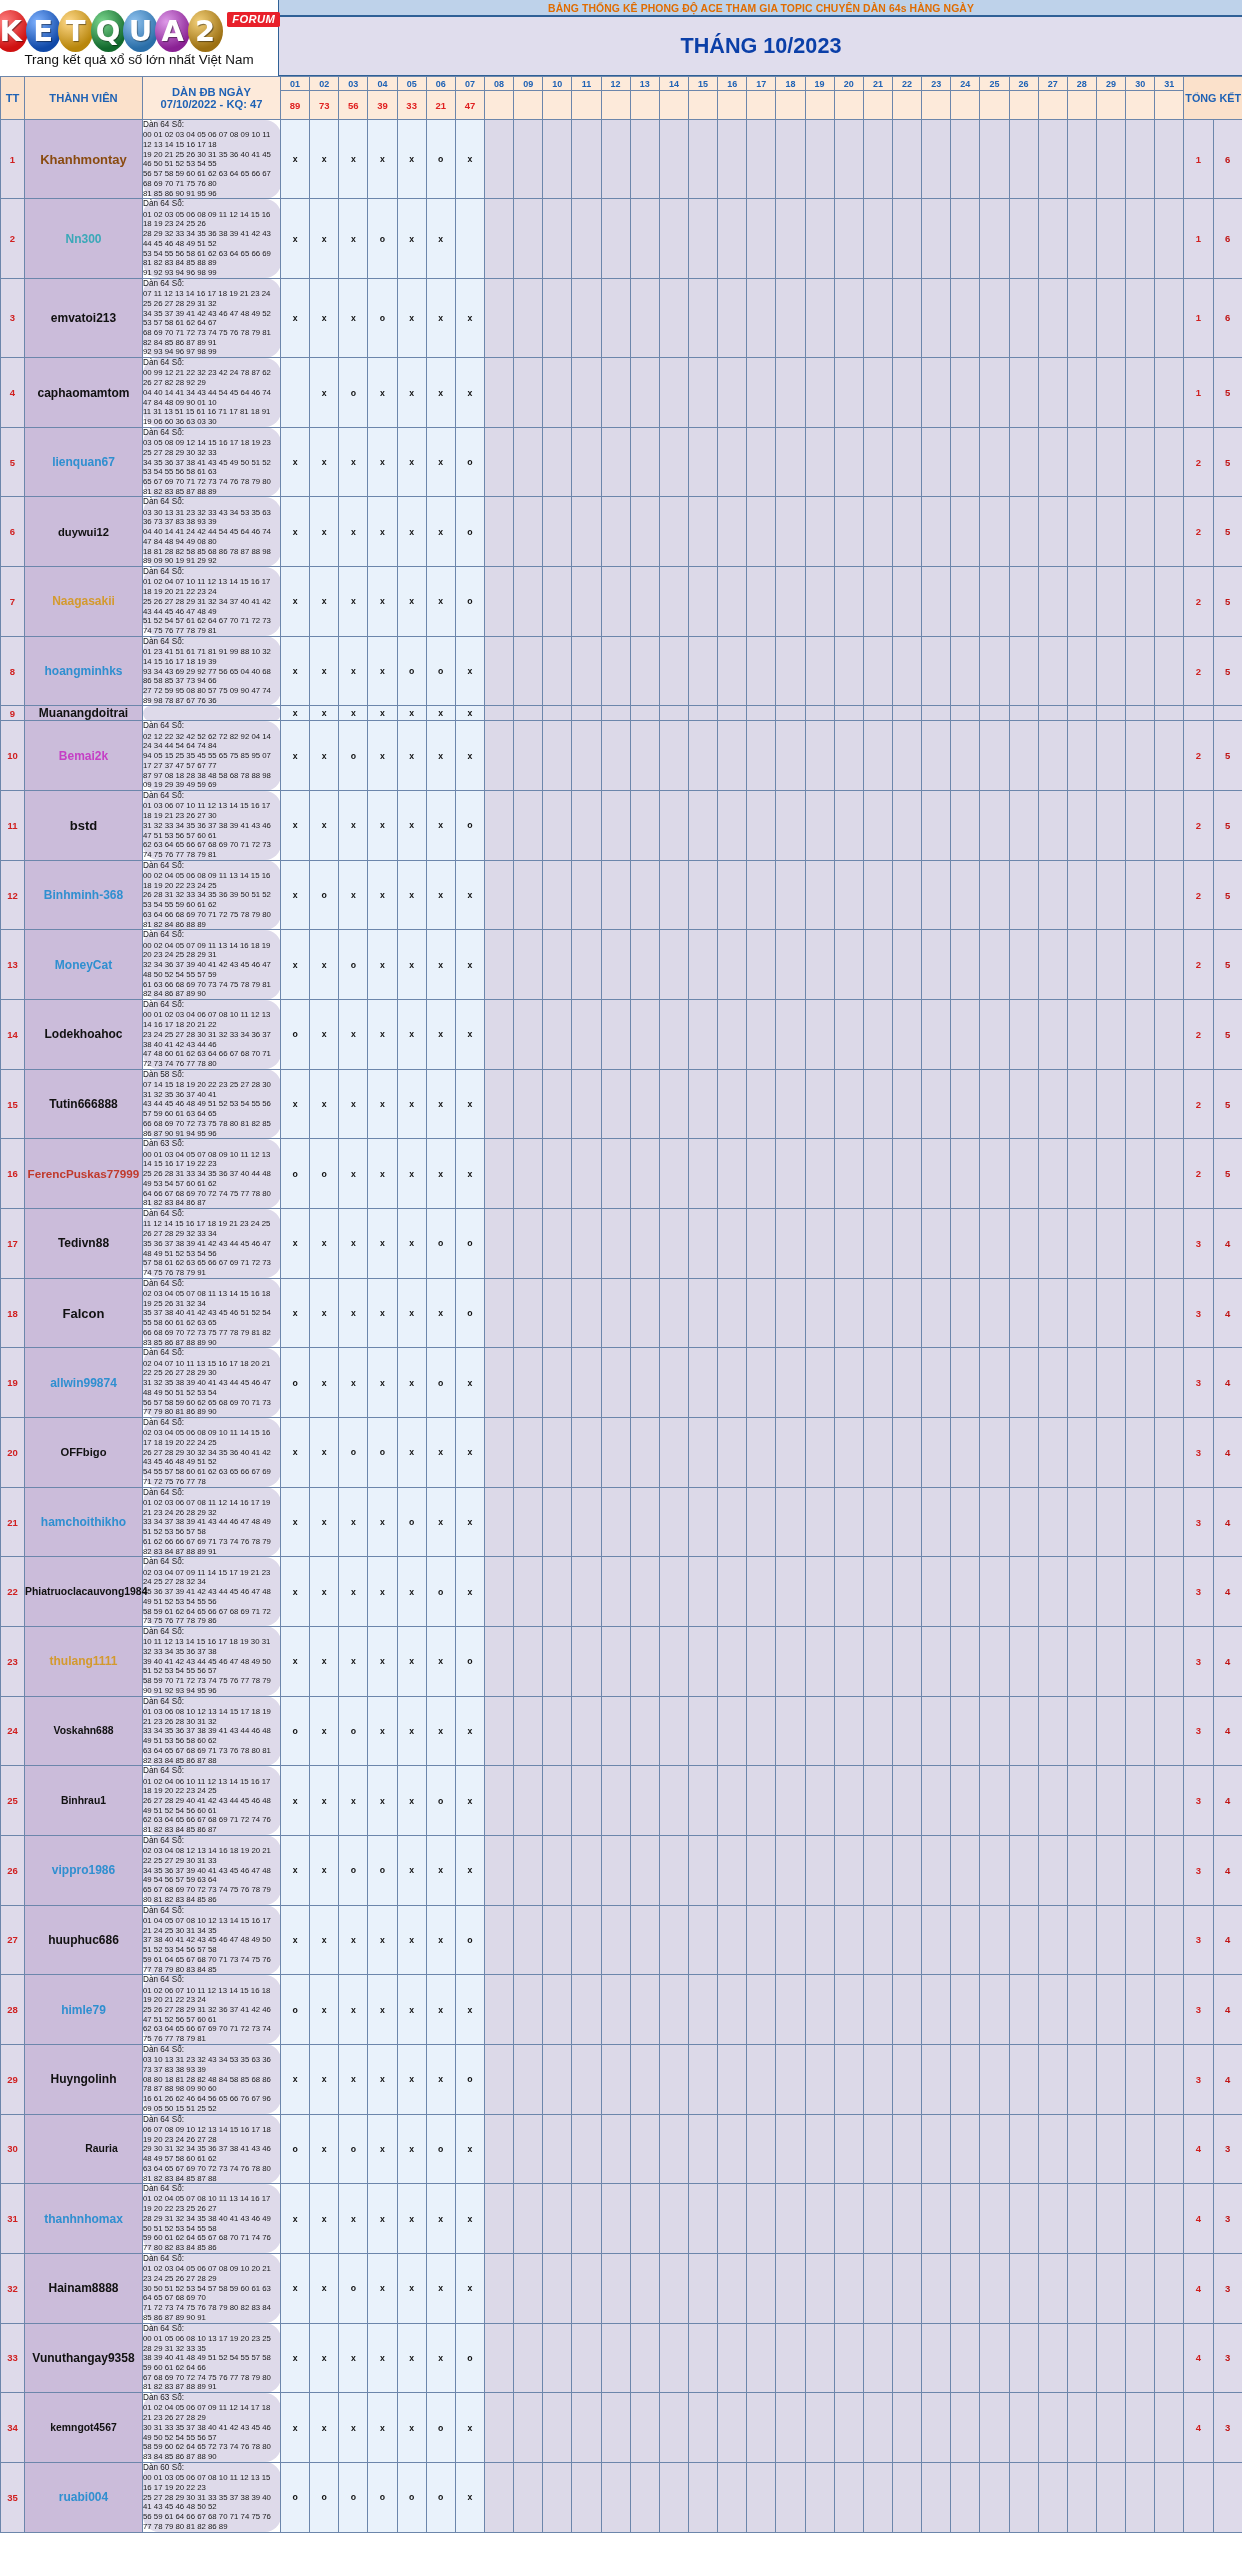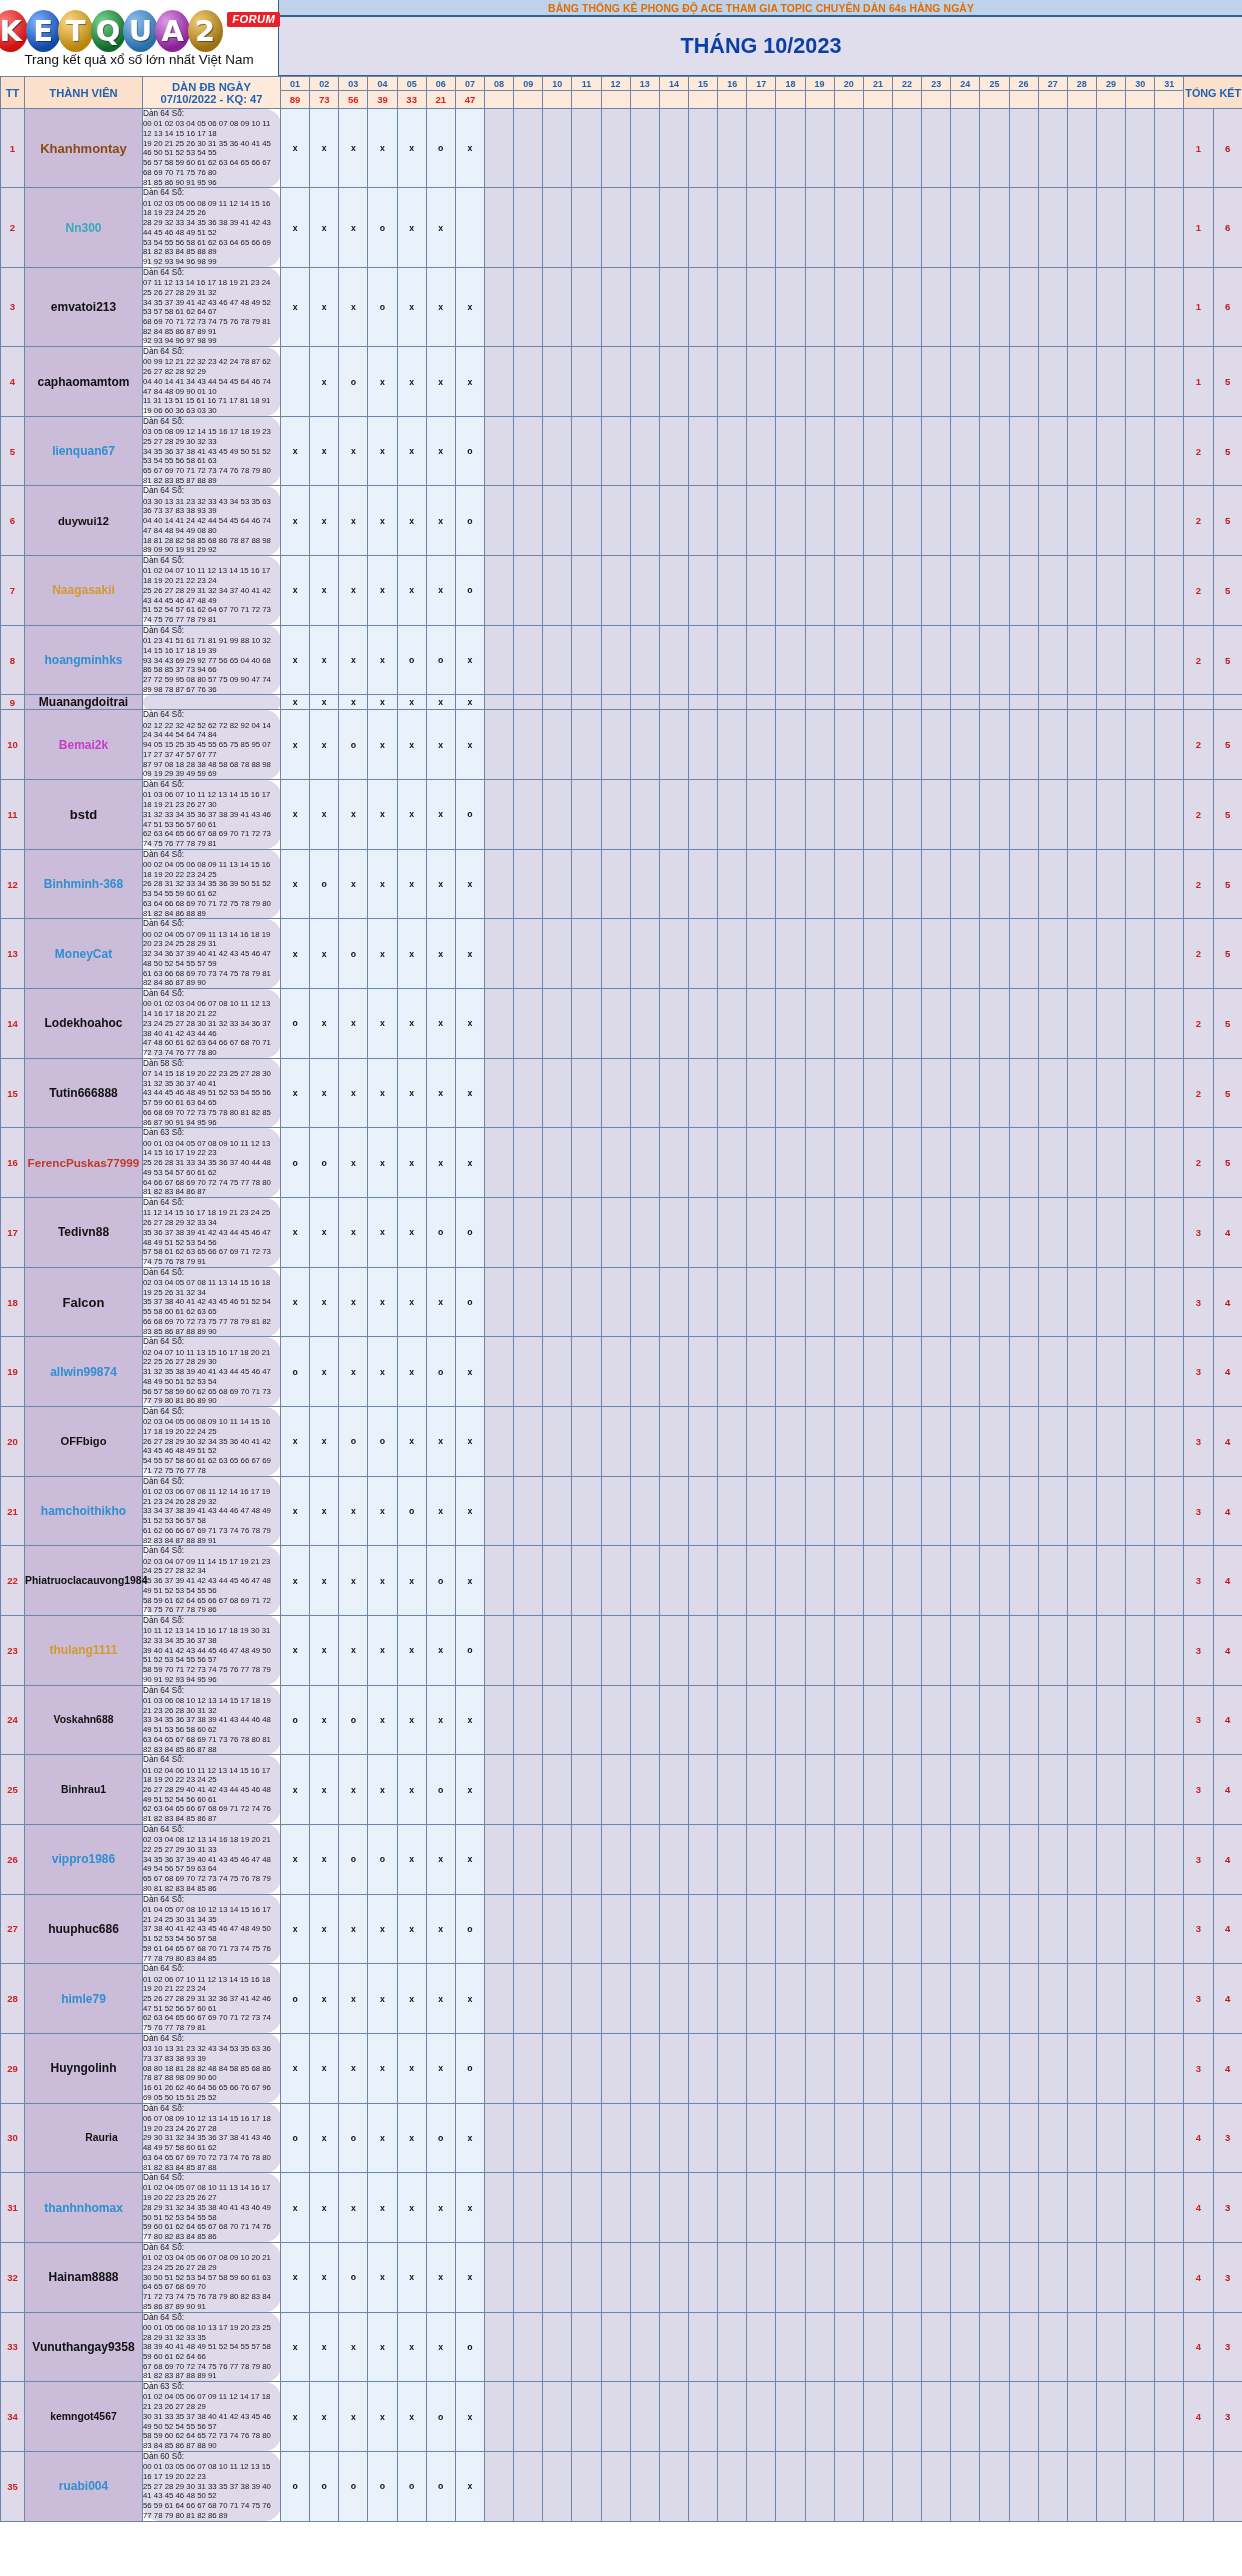--- a/index.html
+++ b/index.html
@@ -62,21 +62,21 @@
     text-align: center; vertical-align: middle;
   }
   th.h-dan { background: #fdeada; }
   th.h-tk { background: #fbe1cb; font-size: 10.8px; }
   th.h-day {
     background: #fdeada; color: #1f62b5; font-weight: bold; font-size: 9px;
     text-align: center; height: 14px;
   }
   td.h-res {
     background: #fdeada; color: #e02020; font-weight: bold; font-size: 9.5px;
-    text-align: center; height: 18px;
+    text-align: center; height: 29px;
   }
 
   td.c-tt {
     background: #dedaea; color: #d02020; font-weight: bold; font-size: 9.5px;
     text-align: center; vertical-align: middle;
   }
   td.c-tv {
     background: #cbbcda; text-align: center; vertical-align: middle;
     font-weight: bold; font-size: 12px;
   }

